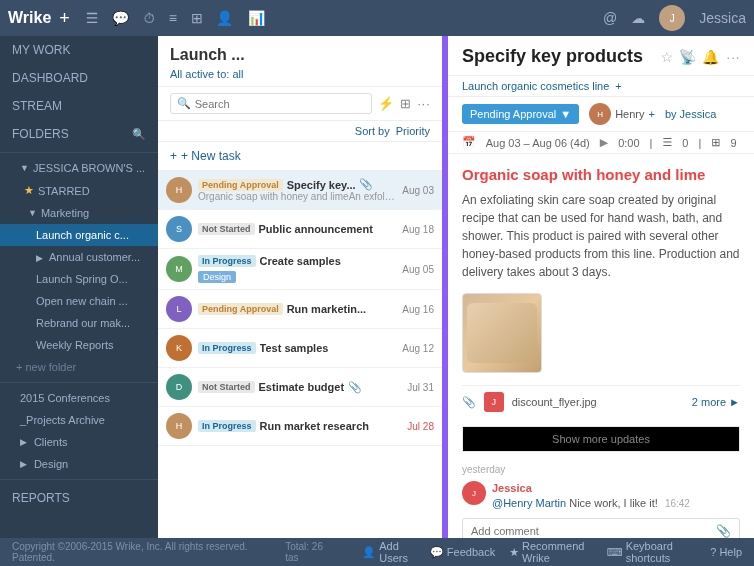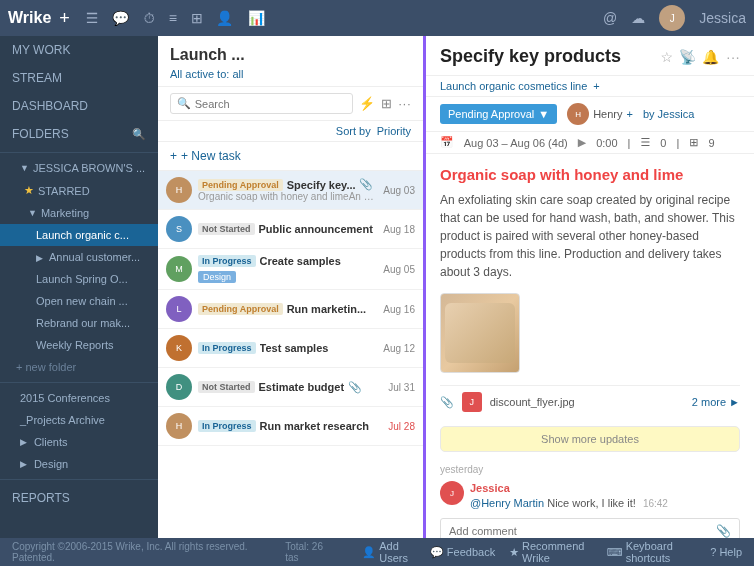--- a/index.html
+++ b/index.html
@@ -107,25 +107,25 @@
     .sidebar-divider { height: 1px; background: #3a4f65; margin: 4px 0; }
     .new-folder {
       padding: 5px 12px 5px 16px;
       color: #6a8099;
       font-size: 11px;
       cursor: pointer;
     }
 
     
     .task-panel {
-      width: 268px;
+      width: 290px;
       background: #fff;
       display: flex;
       flex-direction: column;
-      border-right: 3px solid #8b5cf6;
+      border-right: 6px solid #8b5cf6;
       flex-shrink: 0;
     }
     .task-panel-header {
       padding: 10px 12px 6px;
       border-bottom: 1px solid #eee;
     }
     .task-panel-title {
       font-size: 16px;
       font-weight: bold;
       color: #333;
@@ -391,23 +391,23 @@
       display: flex;
       align-items: center;
       justify-content: center;
       color: #fff;
       font-size: 9px;
     }
     .more-link { color: #1a6496; margin-left: auto; font-size: 11px; cursor: pointer; }
     .show-updates-btn {
       width: 100%;
       padding: 6px;
-      background: #fef9c3;
+      background: #000000;
       border: 1px solid #e8e8e8;
-      border-radius: 5px;
+      border-radius: 0;
       color: #888;
       font-size: 11px;
       cursor: pointer;
       text-align: center;
       margin: 8px 0;
     }
     .comment-section { margin-top: 4px; }
     .comment-date { color: #aaa; font-size: 10px; margin-bottom: 6px; }
     .comment-row {
       display: flex;
@@ -511,24 +511,24 @@
   </div>
 </div>
 
 <div class="main-content">
 
   <div class="sidebar">
     <div class="sidebar-item">
       <span>MY WORK</span>
     </div>
     <div class="sidebar-item">
+      <span>DASHBOARD</span>
+    </div>
+    <div class="sidebar-item">
       <span>STREAM</span>
-    </div>
-    <div class="sidebar-item">
-      <span>DASHBOARD</span>
     </div>
     <div class="sidebar-item" style="justify-content:space-between;">
       <span>FOLDERS</span>
       <span style="font-size:11px;">🔍</span>
     </div>
     <div class="sidebar-divider"></div>
     <div class="sidebar-sub">
       <span style="font-size:9px;">▼</span>
       <span>JESSICA BROWN'S ...</span>
     </div>

